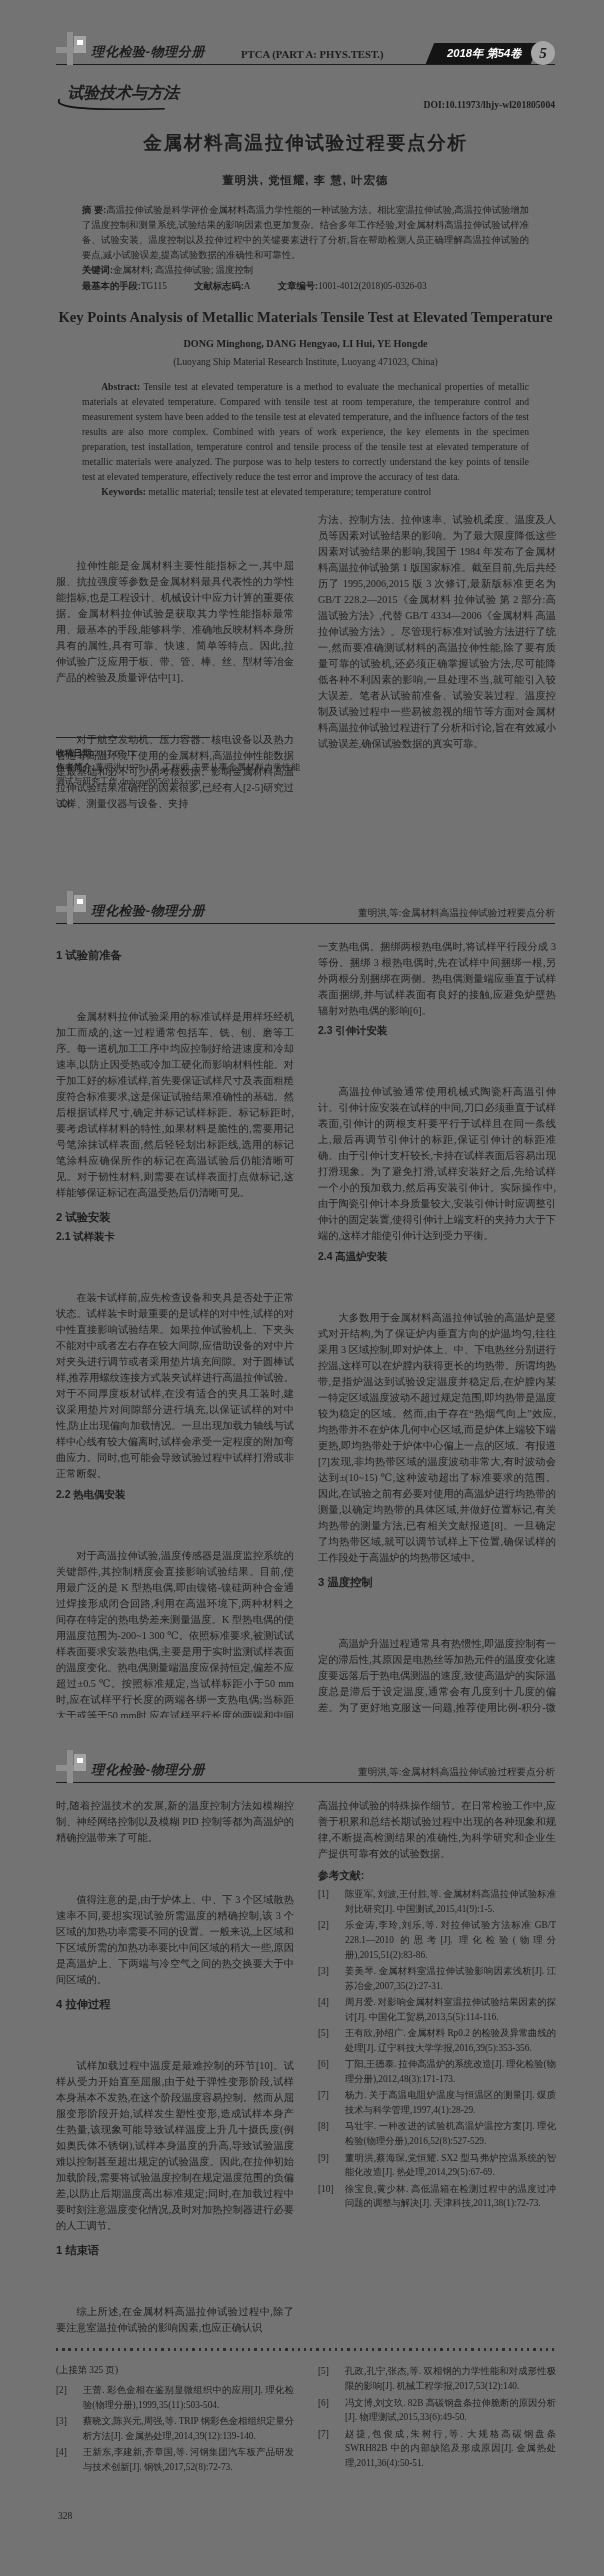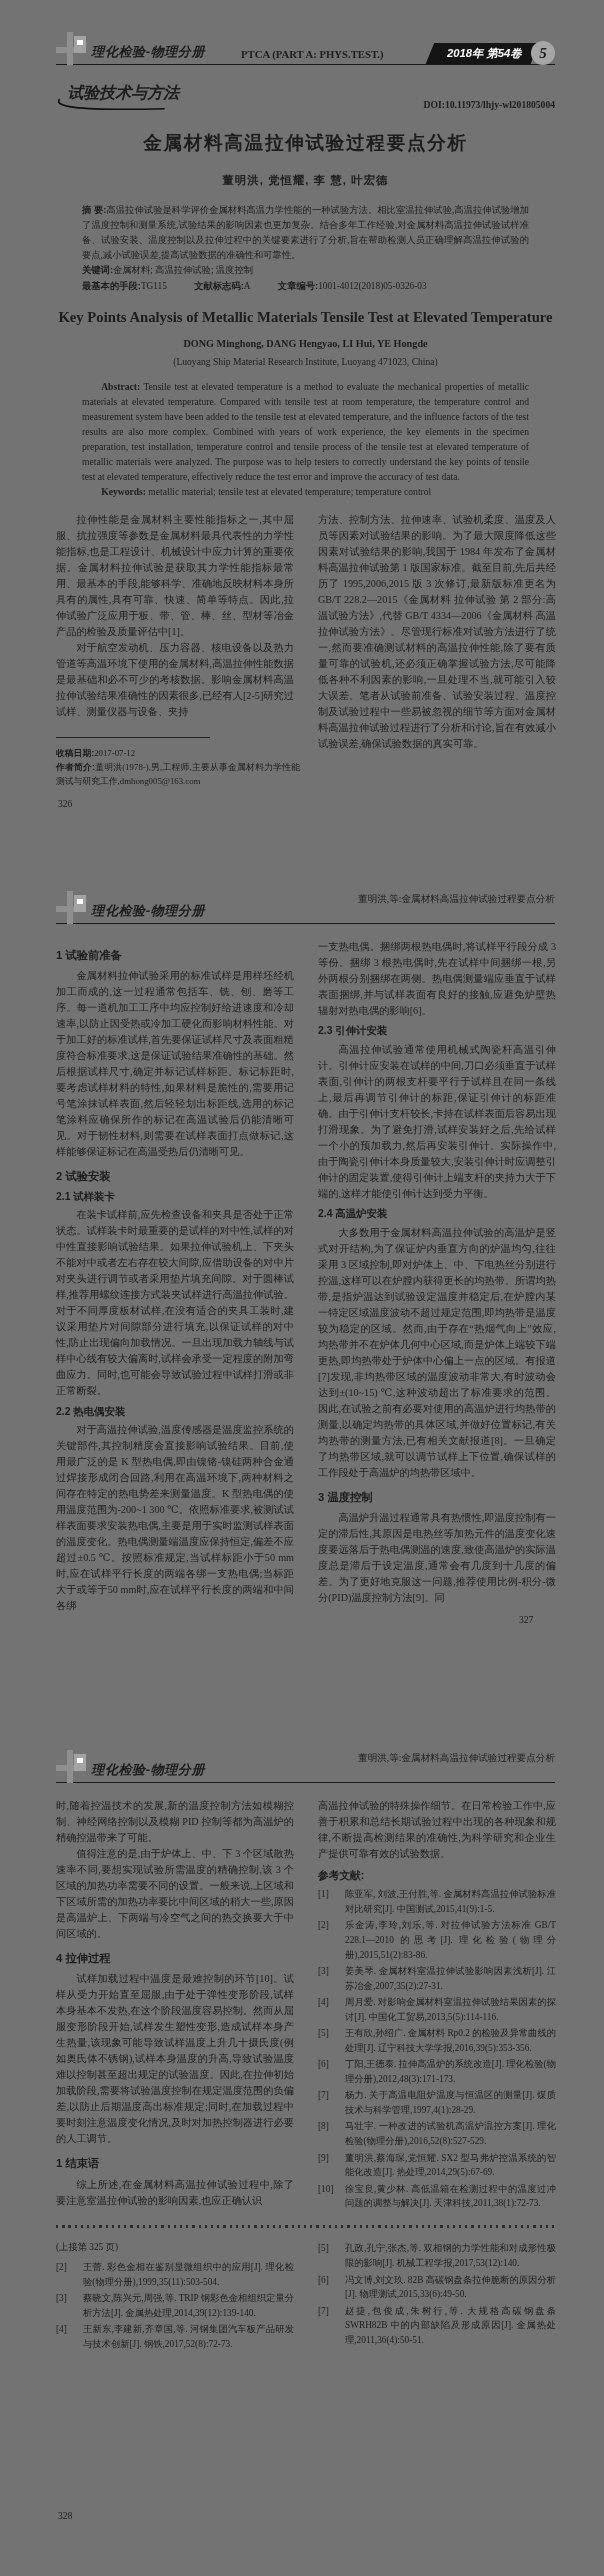--- a/index.html
+++ b/index.html
@@ -11,21 +11,21 @@
   .lg-v{position:absolute;left:11.3px;top:0;width:6.2px;height:33px;background:#8f8f8f;}
   .lg-h{position:absolute;left:0;top:14.7px;width:25px;height:6.2px;background:#8f8f8f;}
   .lg-p{position:absolute;left:17.5px;top:3.4px;width:12.4px;height:17px;background:#a3a3a3;}
   .lg-notch{position:absolute;left:21px;top:7.3px;width:5.6px;height:5.1px;background:#fcfcfb;}
   .jname{font-family:"Liberation Sans","DejaVu Sans",sans-serif;font-weight:bold;font-style:italic;font-size:13px;letter-spacing:0.6px;margin-left:2.3px;padding-bottom:1.7px;white-space:nowrap;}
   .jname-en{font-size:10.7px;font-weight:bold;margin-left:36px;padding-bottom:3.4px;white-space:nowrap;}
   .banner-wrap{margin-left:auto;display:flex;align-items:center;position:relative;top:2.3px;}
   .banner{background:#141414;transform:skewX(-22deg);padding:2.8px 13.5px 2.8px 17px;}
   .banner-text{display:inline-block;transform:skewX(22deg);color:#fff;font-weight:bold;font-style:italic;font-size:11.3px;font-family:"Liberation Sans","DejaVu Sans",sans-serif;white-space:nowrap;}
   .issue-badge{width:24px;height:24px;border-radius:50%;background:#a6a6a6;color:#1e1e1e;display:flex;align-items:center;justify-content:center;font-family:"Liberation Serif",serif;font-style:italic;font-weight:bold;font-size:15.2px;margin-left:-4.5px;position:relative;}
-  .running-head{margin-left:auto;font-size:9.6px;padding-bottom:16px;white-space:nowrap;}
+  .running-head{margin-left:auto;font-size:9.6px;padding-bottom:2px;white-space:nowrap;}
   
   .subrow{display:flex;justify-content:space-between;align-items:flex-end;margin-top:18px;}
   .col-label{font-family:"Liberation Sans","DejaVu Sans",sans-serif;font-style:italic;font-weight:bold;font-size:16px;position:relative;padding:0 4.5px 5.6px 11.3px;}
   .col-label svg{position:absolute;left:-2.3px;bottom:-3.4px;}
   .doi{font-size:9.6px;font-weight:600;padding-left:44px;}
   .title-cn{text-align:center;font-family:"Liberation Sans","DejaVu Sans",sans-serif;font-weight:bold;font-size:18.6px;letter-spacing:1.7px;margin-top:20.3px;}
   .authors-cn{text-align:center;font-family:"Liberation Sans","DejaVu Sans",sans-serif;font-weight:bold;font-size:11.3px;margin-top:17px;letter-spacing:1.1px;}
   .affil-cn{text-align:center;font-size:9.6px;margin-top:8px;}
   .abs-block{margin:14.7px 26px 0 26px;}
   .abs-block p{font-size:9.3px;line-height:15.2px;text-align:justify;margin:0;}
@@ -35,21 +35,21 @@
   .en-block{margin-top:14.7px;}
   .en-title{text-align:center;font-weight:bold;font-size:14.7px;}
   .en-authors{text-align:center;font-weight:bold;font-size:10.2px;margin-top:12.4px;}
   .en-affil{text-align:center;font-size:9.6px;margin-top:6.8px;}
   .en-abs{font-size:9.6px;line-height:15px;text-align:justify;margin:12.4px 26px 0 26px;text-indent:2em;}
   .en-kw{font-size:9.6px;margin:1.7px 26px 0 26px;text-indent:2em;}
   
   .columns{display:flex;gap:24px;margin-top:14.7px;align-items:flex-start;}
   .colL,.colR{width:238px;flex:0 0 238px;}
   .bt{font-size:10.2px;line-height:16px;text-align:justify;margin:0;}
-  .ind{text-indent:2em;}
+  .ind{text-indent:2em;margin-top:46px;}
   .h-sec{font-family:"Liberation Sans","DejaVu Sans",sans-serif;font-weight:bold;font-size:11.3px;margin:9px 0 5.6px;}
   .h-sub{font-family:"Liberation Sans","DejaVu Sans",sans-serif;font-weight:bold;font-size:10.4px;margin:5.6px 0 3.4px;}
   
   .fn{position:absolute;left:56px;bottom:71px;width:244px;}
   .fn-rule{width:154px;border-top:1.1px solid #222;margin-bottom:8px;}
   .fn p{font-size:8.8px;line-height:14px;margin:0;text-align:justify;}
   .pagenum{font-size:9.6px;}
   .pn-abs-left{position:absolute;left:58px;}
   .pn1{bottom:50px;}
   .pn3{bottom:56px;}

